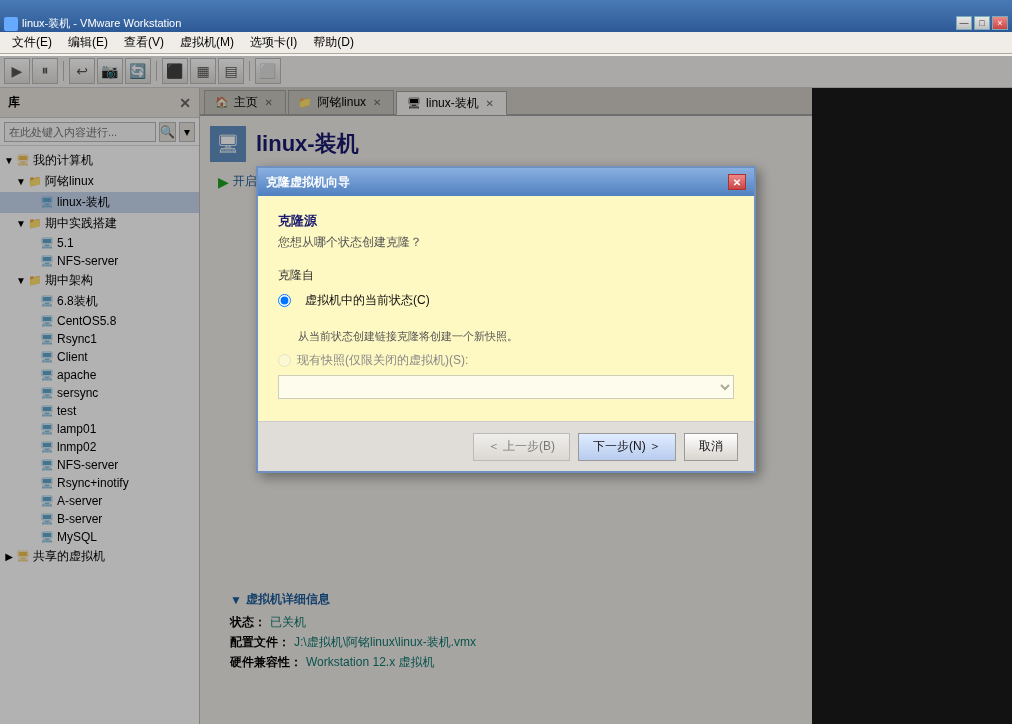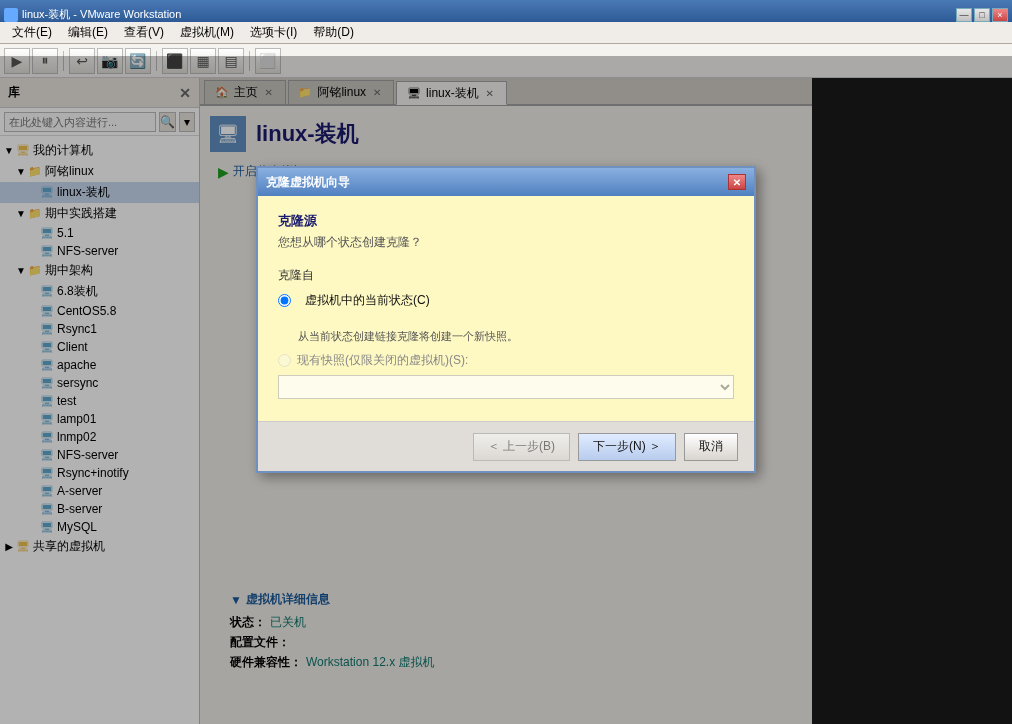--- a/index.html
+++ b/index.html
@@ -10,23 +10,23 @@
       font-size: 12px;
       overflow: hidden;
       background: #d4d0c8;
     }
 
     
     .title-bar {
       height: 22px;
       background: linear-gradient(to bottom, #4a7ab5, #2d5a96);
       display: flex;
-      align-items: flex-end;
+      align-items: flex-start;
       justify-content: space-between;
-      padding: 0 4px;
+      padding: 16px 4px;
       color: white;
       font-size: 11px;
     }
     .title-bar-left {
       display: flex;
       align-items: center;
       gap: 4px;
     }
     .title-icon {
       width: 14px;
@@ -663,20 +663,21 @@
         <div class="vm-info-title">
           <span>▼</span>
           <span>虚拟机详细信息</span>
         </div>
         <div class="vm-info-row">
           <span class="vm-info-label">状态：</span>
           <span class="vm-info-value">已关机</span>
         </div>
         <div class="vm-info-row">
           <span class="vm-info-label">配置文件：</span>
+          <span class="vm-info-value">J:\虚拟机\阿铭linux\linux-装机.vmx</span>
         </div>
         <div class="vm-info-row">
           <span class="vm-info-label">硬件兼容性：</span>
           <span class="vm-info-value">Workstation 12.x 虚拟机</span>
         </div>
       </div>
     </div>
   </div>
 
   <div class="right-panel"></div>

